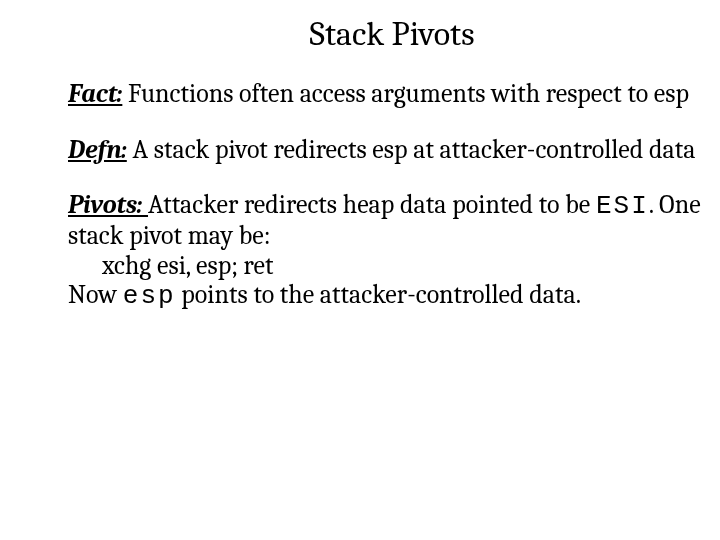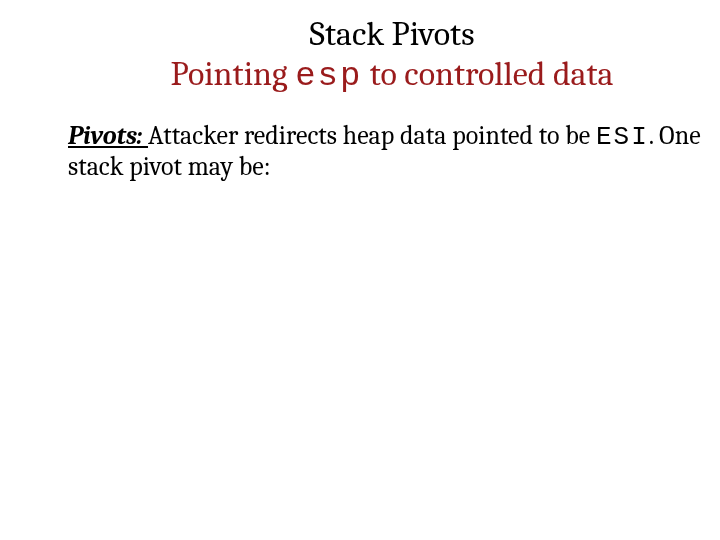--- a/index.html
+++ b/index.html
@@ -16,29 +16,36 @@
   .indent { padding-left: 34px; }
   .pagenum { position: absolute; right: 8px; bottom: 16px; font-size: 18px; color: #000; font-family: Liberation Sans, sans-serif; }
 </style>
 </head>
 <body>
 
 <div class="slide">
 
   <div class="title-block">
     <div class="title-line1">Stack Pivots</div>
-    <div class="title-line2">
-      <span>Pointing </span><span class="mono">esp</span><span> to controlled data</span>
-    </div>
   </div>
 
   <div class="body">
 
+    <div class="para">
+      <span class="lead">Fact:</span><span> Functions often access arguments with respect to esp</span>
+    </div>
 
+    <div class="para">
+      <span class="lead">Defn:</span><span> A stack pivot redirects esp at attacker-controlled data</span>
+    </div>
 
     <div class="para last">
       <span class="lead">Pivots: </span><span>Attacker redirects heap data pointed to be </span><span class="mono">ESI</span><span>. One stack pivot may be:</span>
+      <div class="indent">xchg esi, esp; ret</div>
+      <div>
+        <span>Now </span><span class="mono">esp</span><span> points to the attacker-controlled data.</span>
+      </div>
     </div>
 
   </div>
 
   <div class="pagenum">31</div>
 </div>
 
 </body></html>

